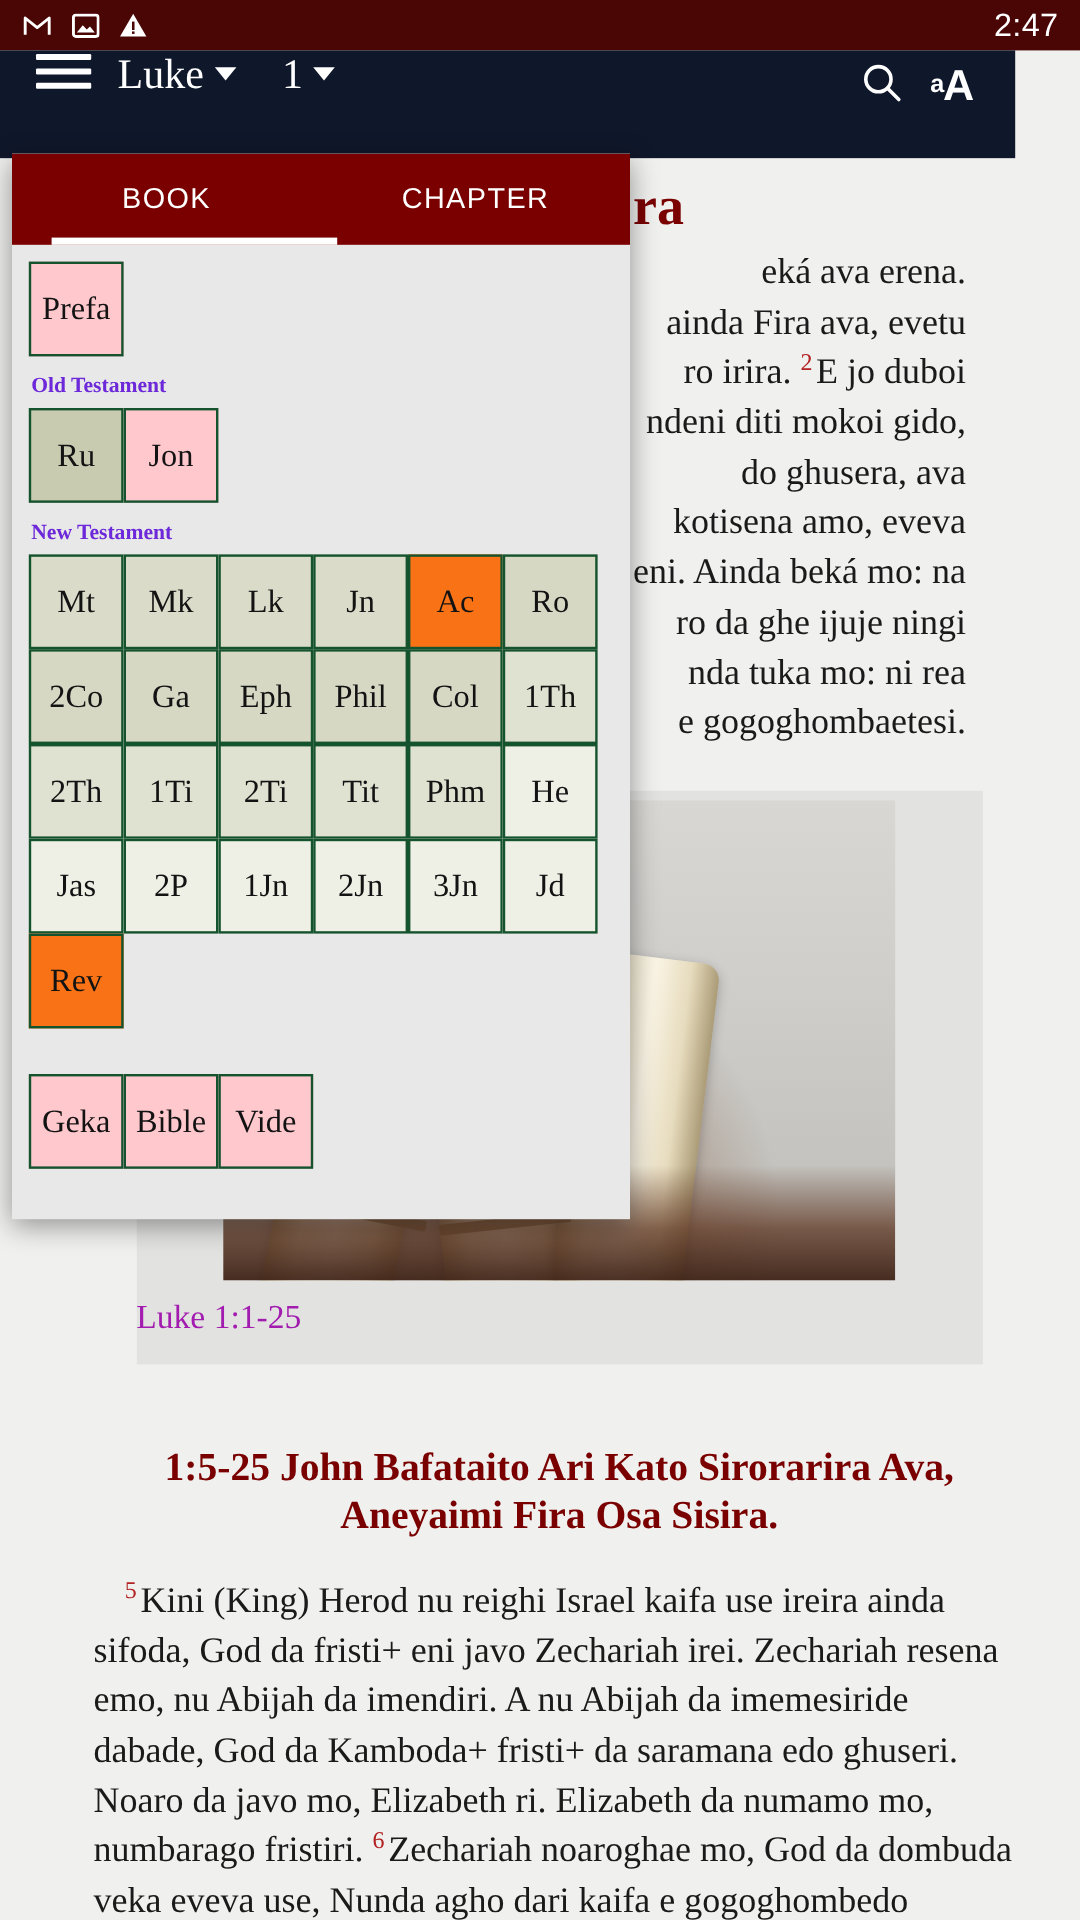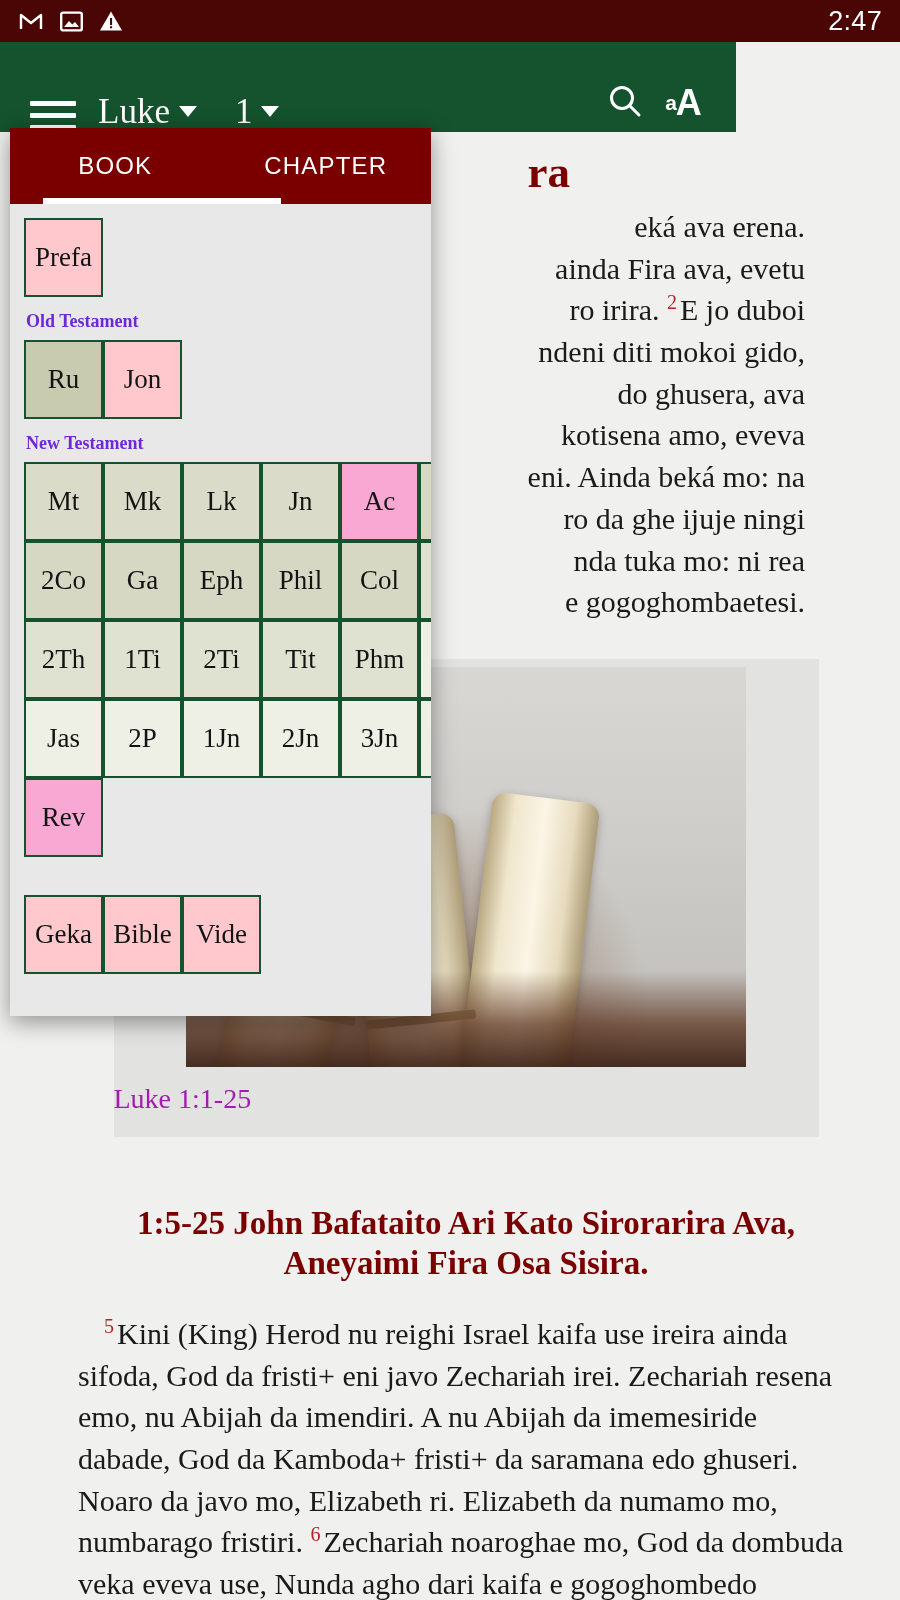--- a/index.html
+++ b/index.html
@@ -22,23 +22,23 @@
   .statusbar .sb-icons { display: flex; align-items: center; gap: 14px; }
   .statusbar .sb-time {
     margin-left: auto;
     font-family: "Liberation Sans", sans-serif;
     font-size: 27px; letter-spacing: .3px;
   }
   .sb-ico { display: inline-flex; width: 26px; height: 26px; align-items: center; justify-content: center; }
 
   
   .appbar {
-    position: absolute; top: 42px; left: 0; width: 736px; height: 90px;
-    background: #14532d;
-    display: flex; align-items: flex-end;
+    position: absolute; top: 42px; left: 0; width: 846px; height: 90px;
+    background: #0f172a;
+    display: flex; align-items: flex-start;
     padding: 0 24px 0 30px;
     color: #fff;
   }
   .hamburger { width: 46px; height: 34px; display: flex; flex-direction: column; justify-content: center; gap: 7px; cursor: pointer; }
   .hamburger i { display: block; height: 5px; background: #fff; border-radius: 1px; }
   .bookpick { display: flex; align-items: baseline; gap: 9px; margin-left: 22px; cursor: pointer; }
   .bookpick .lbl { font-size: 35px; font-family: "Liberation Serif", serif; }
   .caret { width: 0; height: 0; border-left: 9px solid transparent; border-right: 9px solid transparent; border-top: 11px solid #fff; position: relative; top: -6px; }
   .chappick { display: flex; align-items: baseline; gap: 9px; margin-left: 38px; cursor: pointer; }
   .chappick .lbl { font-size: 35px; }
@@ -100,21 +100,21 @@
     text-align: center; padding: 66px 70px 0 70px;
   }
   .body-text {
     font-size: 30px; line-height: 1.385; color: #1a1a1a;
     padding: 30px 46px 0 46px; text-align: left;
     text-indent: 26px;
   }
 
   
   .panel {
-    position: absolute; left: 10px; top: 128px; width: 421px; height: 888px;
+    position: absolute; left: 10px; top: 128px; width: 515px; height: 888px;
     background: #e8e8e8;
     box-shadow: 0 6px 22px rgba(0,0,0,.40);
     z-index: 30; overflow: hidden;
   }
   .panel-tabs {
     height: 76px; background: #7a0000; display: flex; position: relative;
   }
   .ptab {
     flex: 1; display: flex; align-items: center; justify-content: center;
     color: #fff; font-family: "Liberation Sans", sans-serif;
@@ -130,21 +130,21 @@
     height: 79px; display: flex; align-items: center; justify-content: center;
     font-size: 27px; color: #131313; cursor: pointer;
     border: 2px solid #14532d;
   }
   .cell.pink { background: #ffc8cd; }
   .cell.o1 { background: #c9cbb1; }
   .cell.o2 { background: #d6d8c4; }
   .cell.o3 { background: #dadcc9; }
   .cell.o4 { background: #e0e2d1; }
   .cell.o6 { background: #eef0e6; }
-  .cell.sel { background: #f9a8d4; }
+  .cell.sel { background: #f97316; }
   .sect-label {
     font-size: 18px; font-weight: bold; color: #6d28d9;
     padding: 14px 0 8px 2px;
   }
   .gap { height: 38px; }
 </style>
 </head>
 <body>
 
 <div id="app">

